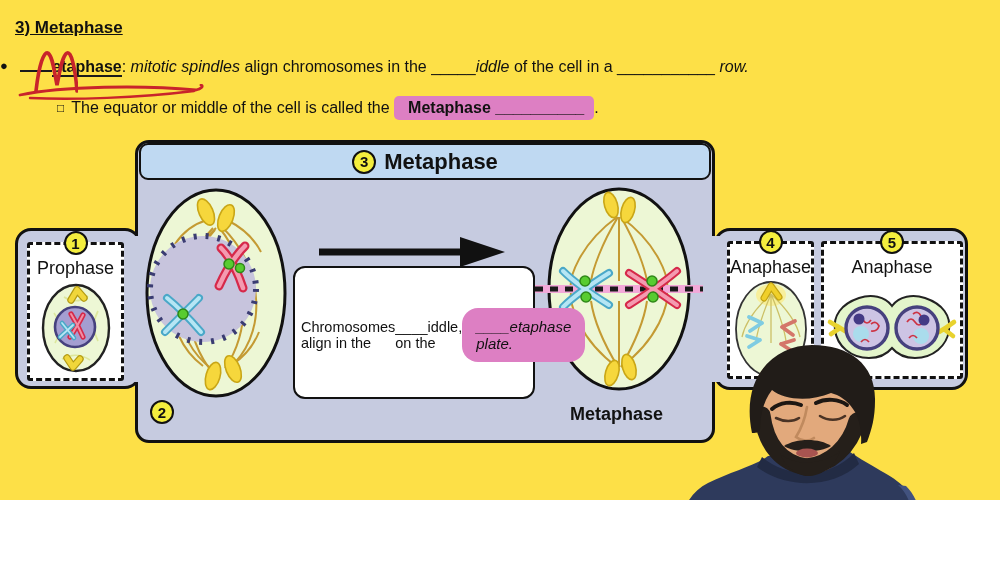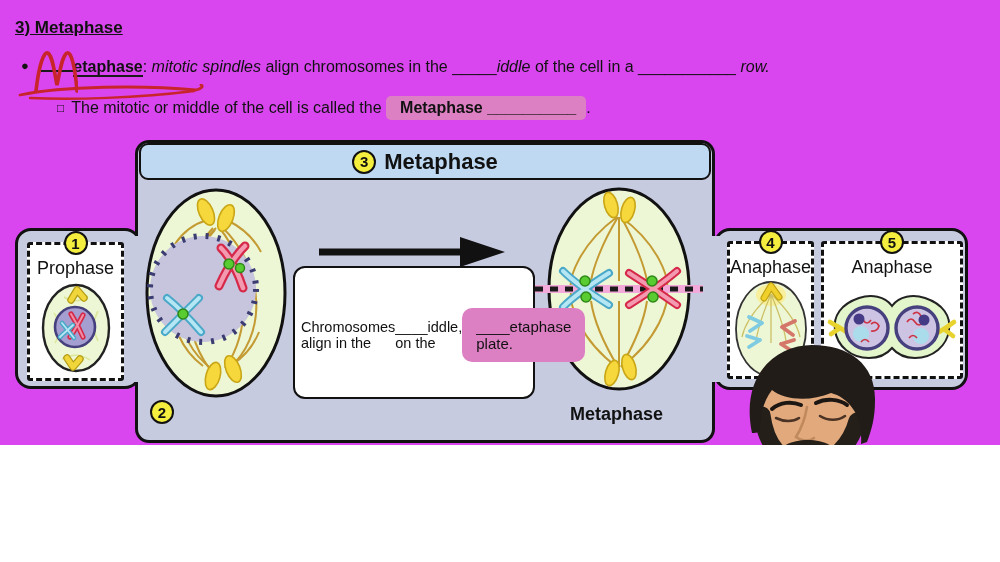--- a/index.html
+++ b/index.html
@@ -1,22 +1,22 @@
 <!DOCTYPE html>
 <html><head>
 <meta charset="utf-8">
 <style>
   * { margin:0; padding:0; box-sizing:border-box; }
   body { background:#ffffff; font-family:"Liberation Sans", sans-serif; }
-  .stage { position:relative; width:1000px; height:445px; background:#d946ef; overflow:hidden; }
+  .stage { position:relative; width:1000px; height:500px; background:#fde047; overflow:hidden; }
 
   
   .title { position:absolute; left:15px; top:18px; font-size:17px; font-weight:bold; color:#111;
            text-decoration:underline; }
-  .bullet-line { position:absolute; left:21px; top:58px; font-size:16px; color:#111; white-space:nowrap; }
+  .bullet-line { position:absolute; left:0; top:58px; font-size:16px; color:#111; white-space:nowrap; }
   .bullet-dot { font-size:13px; vertical-align:2px; margin-right:8px; }
   .fill-gap { display:inline-block; width:32px; border-bottom:2px solid #1a1a1a; height:14px; }
   .term-b { font-weight:bold; border-bottom:2px solid #1a1a1a; }
   .it { font-style:italic; }
   .sub-line { position:absolute; left:57px; top:99px; font-size:16px; color:#111; white-space:nowrap; }
   .sq { font-size:12px; margin-right:7px; vertical-align:1px; }
   .hl-pink { background:#dd7fc3; font-weight:bold; padding:3px 10px 4px 14px; border-radius:5px; }
 
   .pen { position:absolute; pointer-events:none; }
 
@@ -45,21 +45,21 @@
   .dashed-box .lbl { margin-top:13px; font-size:18px; color:#111; }
 
   .abs { position:absolute; }
   .z4 { z-index:4; }
   .z10 { z-index:10; }
 
   .callout { position:absolute; left:293px; top:266px; width:242px; height:133px;
              background:#fff; border:2.5px solid #111; border-radius:12px; z-index:5;
              display:flex; flex-direction:row; align-items:center; justify-content:space-between;
              padding:14px 6px 10px 6px; font-size:14.5px; color:#111; }
-  .callout .chip { background:#dd7fc3; border-radius:10px; padding:10px 14px; font-size:15px; }
+  .callout .chip { background:#dd7fc3; border-radius:16px; padding:10px 14px; font-size:15px;font-style:italic; }
 
   .stage-cap { position:absolute; display:flex; align-items:center; gap:8px; z-index:5;
                font-weight:bold; font-size:18px; color:#111; }
   .cap-prometa { left:150px; top:400px; }
   .cap-meta { left:570px; top:404px; }
 </style>
 </head>
 <body>
 
 <div class="stage">
@@ -73,21 +73,21 @@
 
   <svg class="pen" style="left:32px; top:48px; width:46px; height:46px; z-index:6;" viewBox="0 0 46 46">
     <path d="M4,43 C7,16 12,3 16,5 C21,9 22,23 25,37 C28,23 30,8 35,5 C39,3 43,18 45,43" fill="none" stroke="#c8242b" stroke-width="3.6" stroke-linecap="round"></path>
   </svg>
   <svg class="pen" style="left:18px; top:84px; width:190px; height:18px; z-index:6;" viewBox="0 0 190 18">
     <path d="M2,11 C45,2 125,1 178,6 C183,5 186,2 183,1" fill="none" stroke="#c8242b" stroke-width="2.8" stroke-linecap="round"></path>
     <path d="M176,7 C120,14 55,16 12,14" fill="none" stroke="#c8242b" stroke-width="2.4" stroke-linecap="round"></path>
   </svg>
 
   <div class="sub-line">
-    <span class="sq">□</span><span>The mitotic or middle of the cell is called the </span><span class="hl-pink">Metaphase __________</span><span>.</span>
+    <span class="sq">□</span><span>The equator or middle of the cell is called the </span><span class="hl-pink">Metaphase __________</span><span>.</span>
   </div>
 
   <div class="wing wing-left"></div>
   <div class="wing wing-right"></div>
   <div class="main-box"></div>
   <div class="patch patch-l"></div>
   <div class="patch patch-r"></div>
 
   <div class="head-band">
     <div class="numball">3</div>

